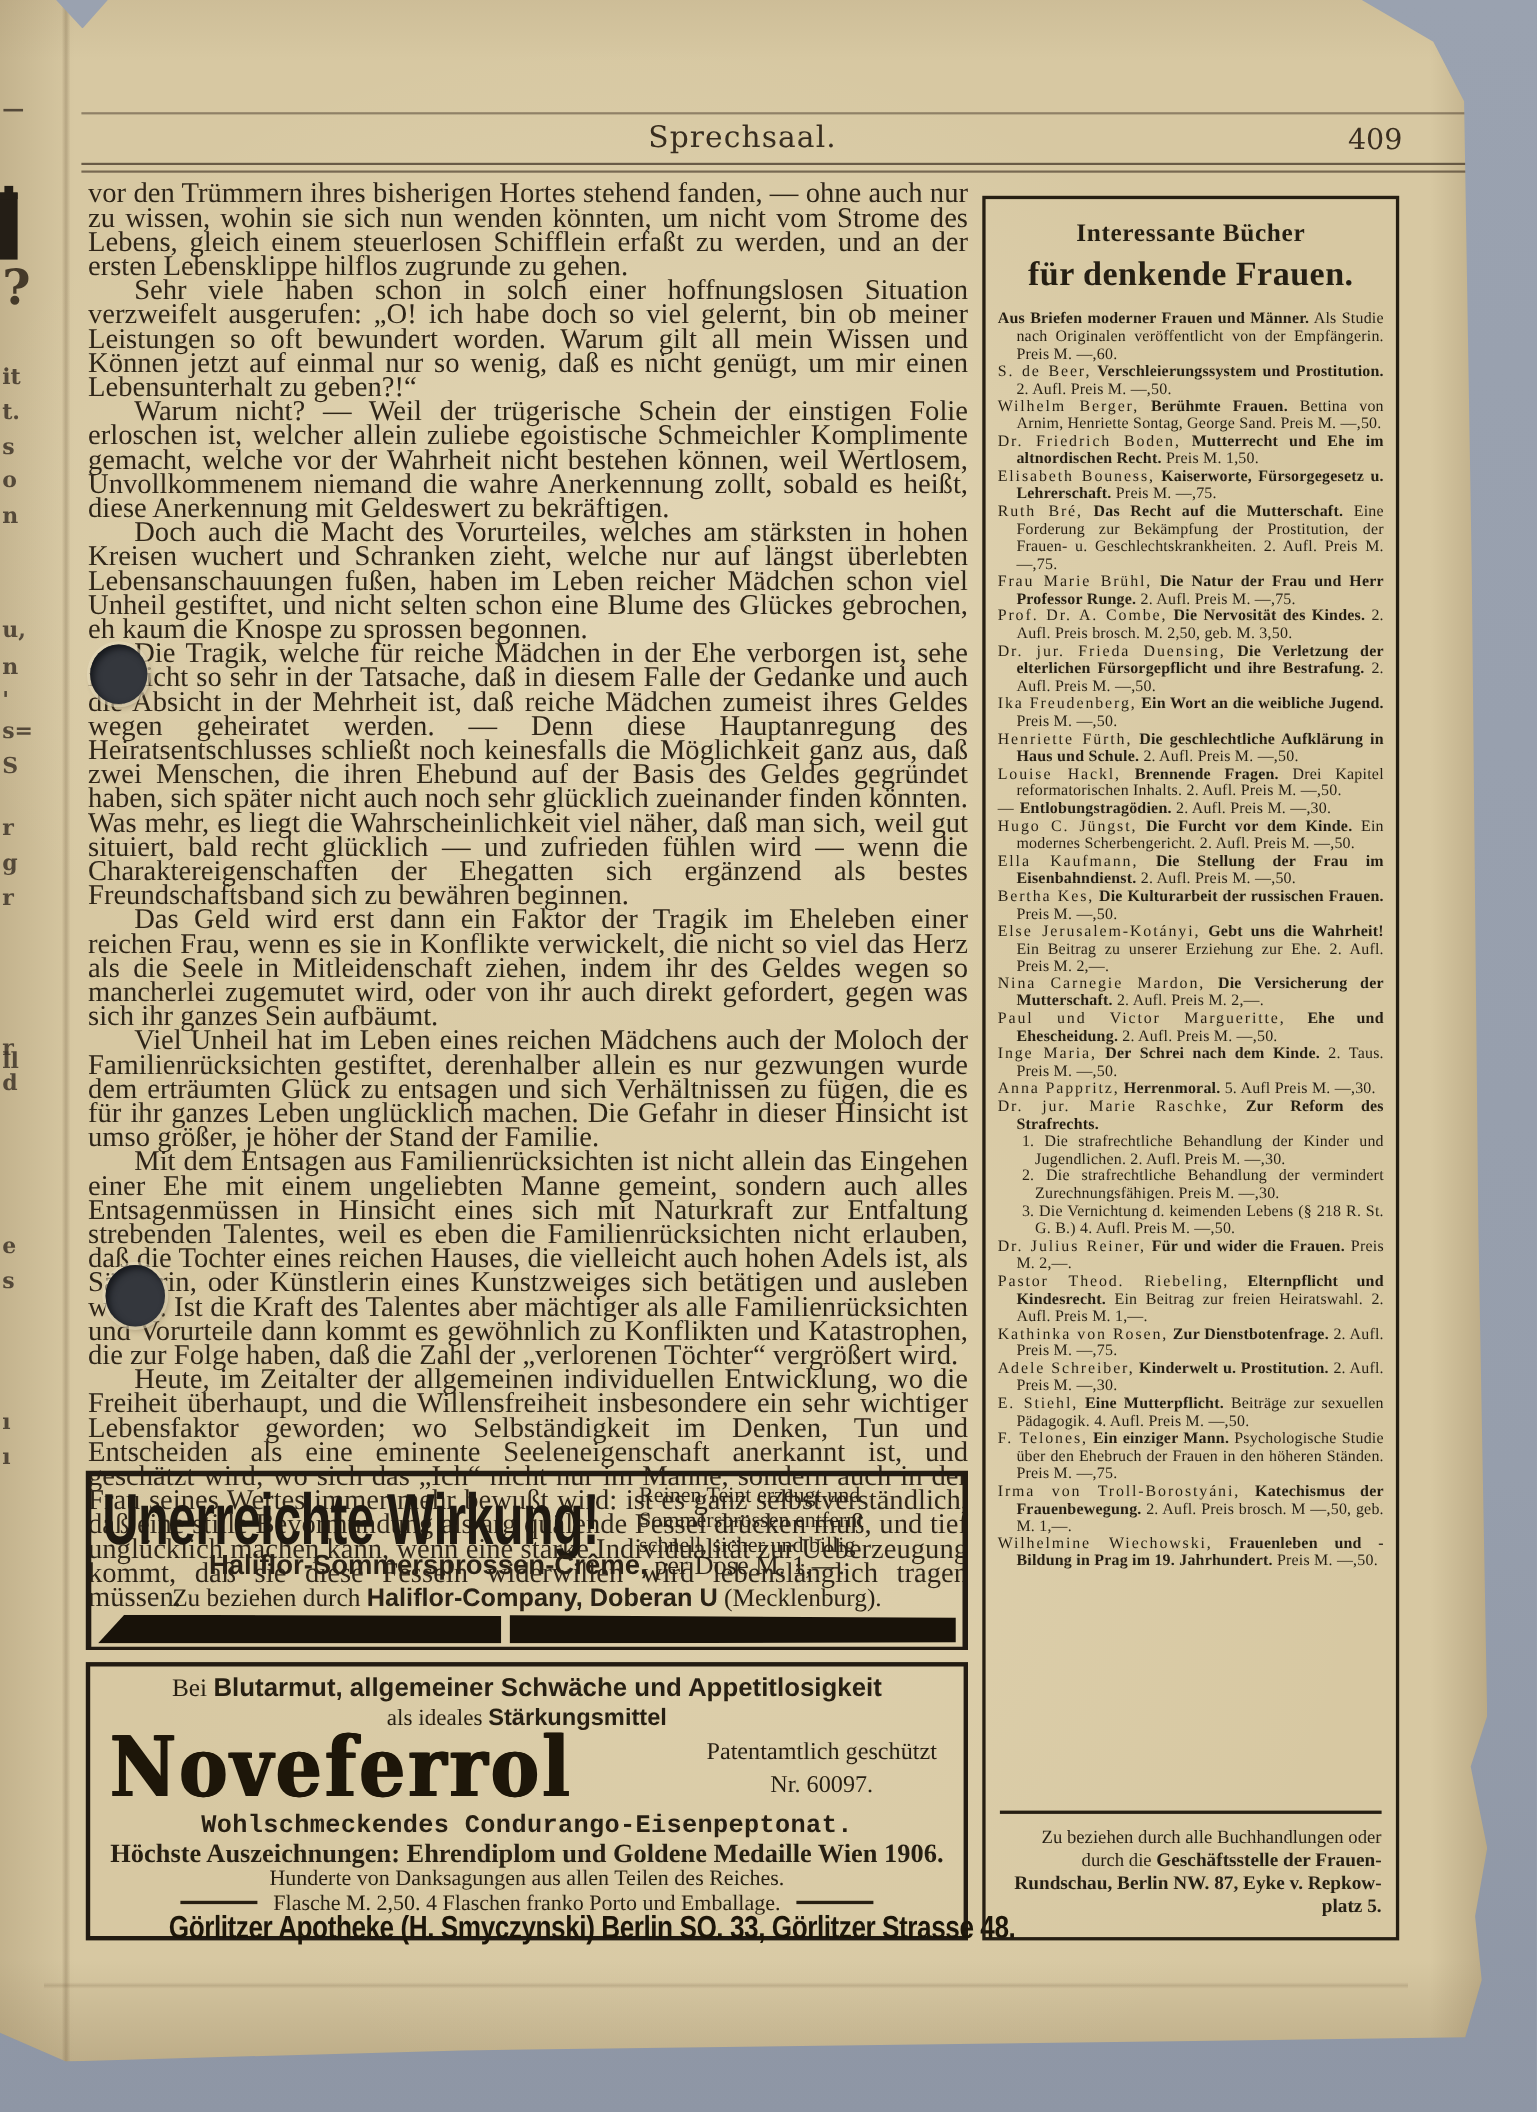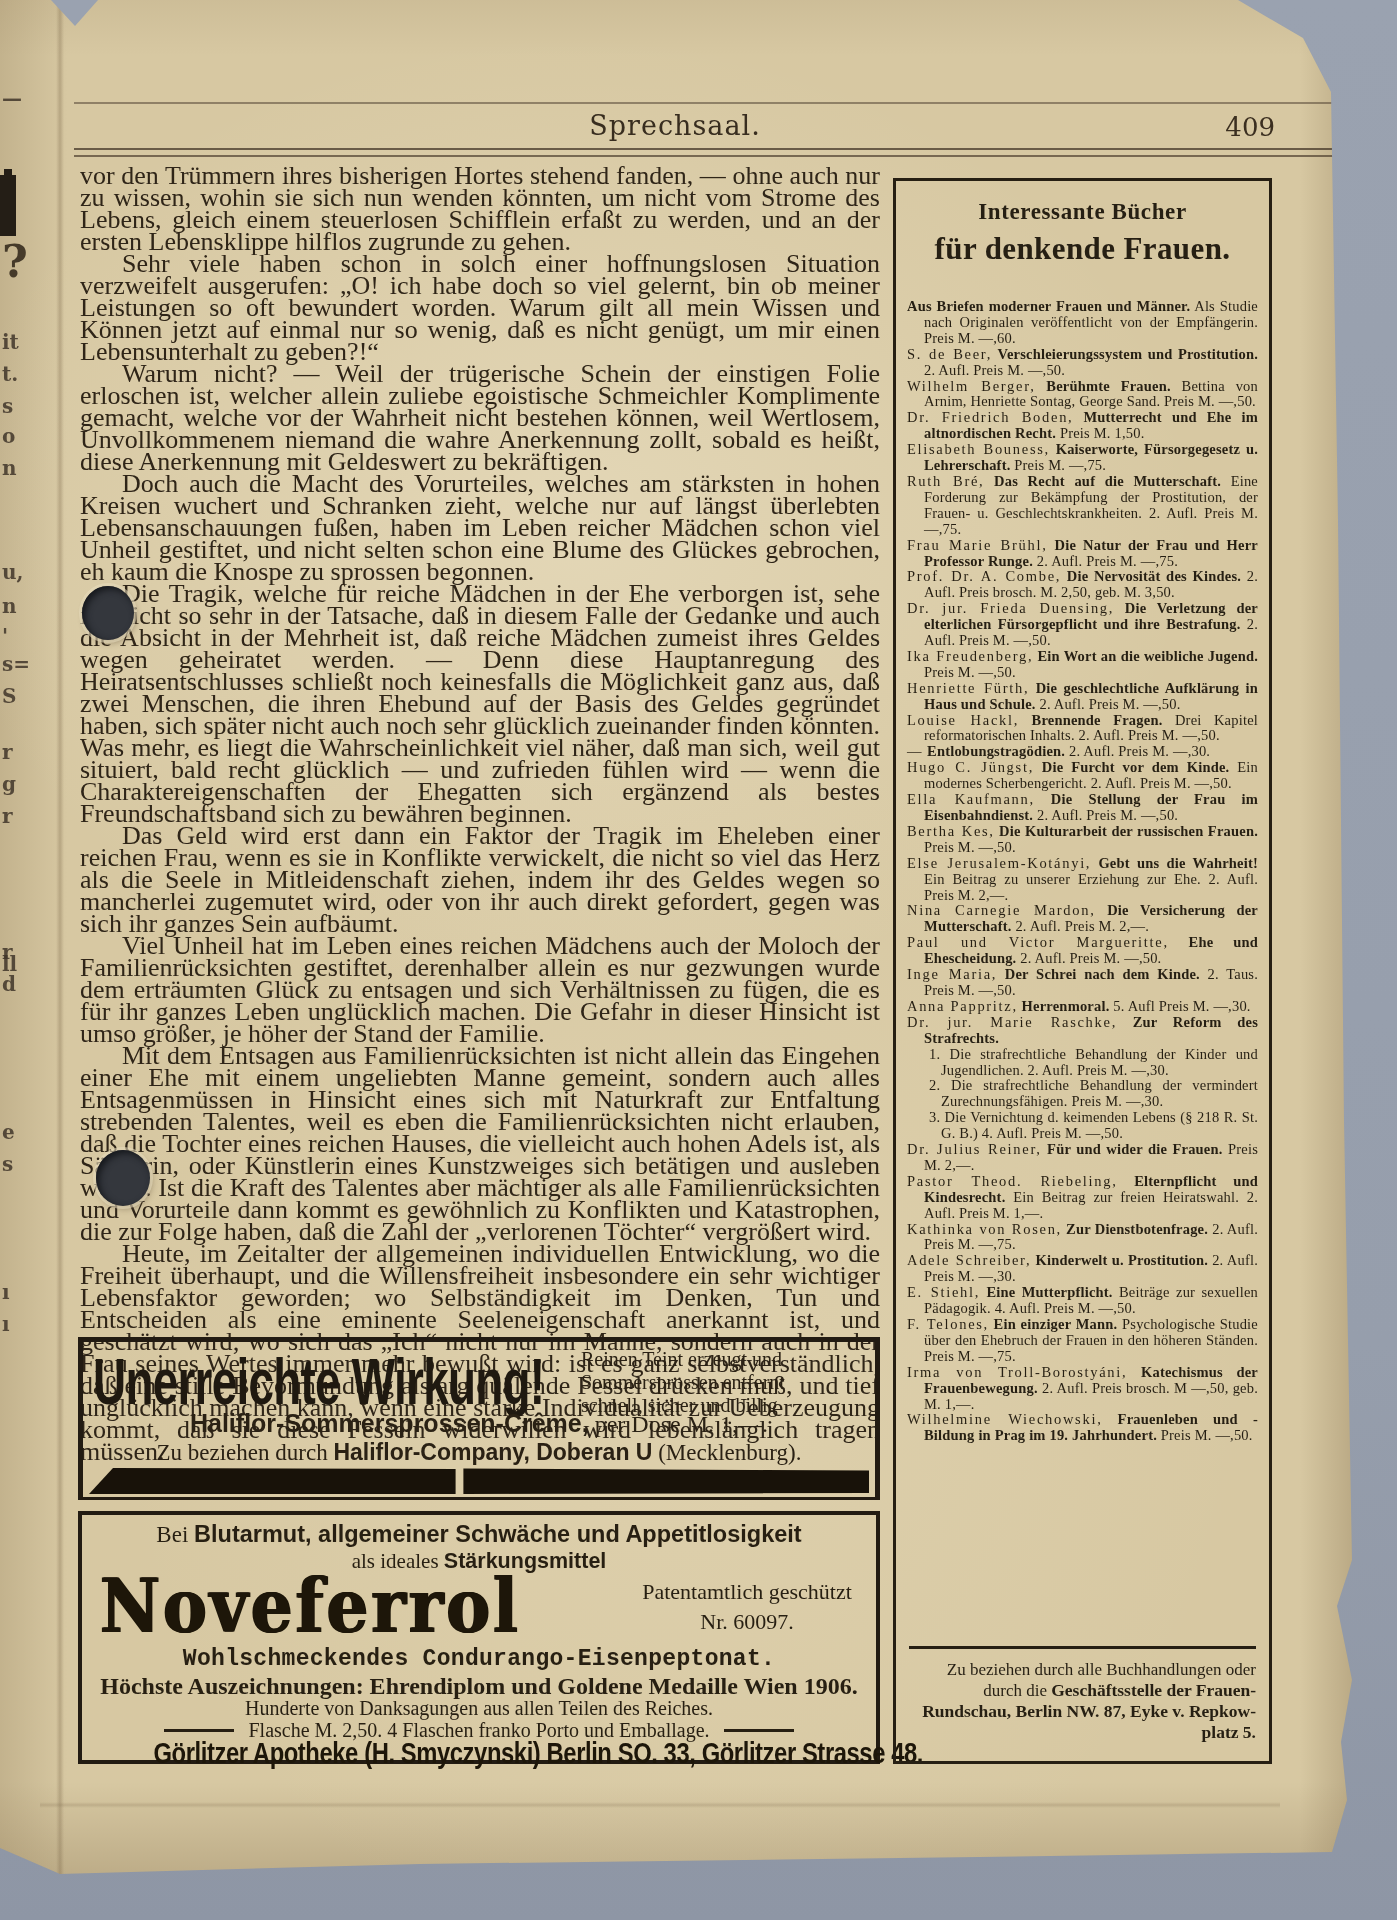--- a/index.html
+++ b/index.html
@@ -104,21 +104,21 @@
     font-family:"Liberation Sans",sans-serif;font-weight:bold;font-size:29px;letter-spacing:-.5px;
     transform:scaleX(.82);transform-origin:center top;color:#1d1609;}
 
   
   .books{position:absolute;left:893px;top:178px;width:379px;height:1586px;box-sizing:border-box;
     border:3px solid #261f13;padding:10px 11px 8px;display:flex;flex-direction:column;
     overflow:hidden;color:#261f13;}
   .books-h1{text-align:center;font-family:"Liberation Serif",serif;font-weight:bold;
     font-size:23px;letter-spacing:.6px;margin:8px 0 2px;}
   .books-h2{text-align:center;font-family:"Liberation Serif",serif;font-weight:bold;
-    font-size:31px;letter-spacing:.4px;margin:4px 0 32px;}
+    font-size:31px;letter-spacing:.4px;margin:4px 0 16px;}
   .book-list{flex:1 1 auto;}
   .book-list p{margin:0;font-family:"Liberation Serif",serif;font-size:14.5px;line-height:15.9px;
     text-align:justify;padding-left:17px;text-indent:-17px;letter-spacing:.2px;}
   .book-list p.sub{padding-left:34px;text-indent:-12px;}
   .auth{letter-spacing:1.7px;}
   .btitle{font-weight:bold;}
   .books-rule{flex:0 0 auto;border-top:3px solid #261f13;margin:8px 2px 10px;}
   .order-note{flex:0 0 auto;text-align:right;font-family:"Liberation Serif",serif;
     font-size:17px;line-height:21px;padding:0 2px 10px;}
   .order-note b{font-size:17.5px;}

